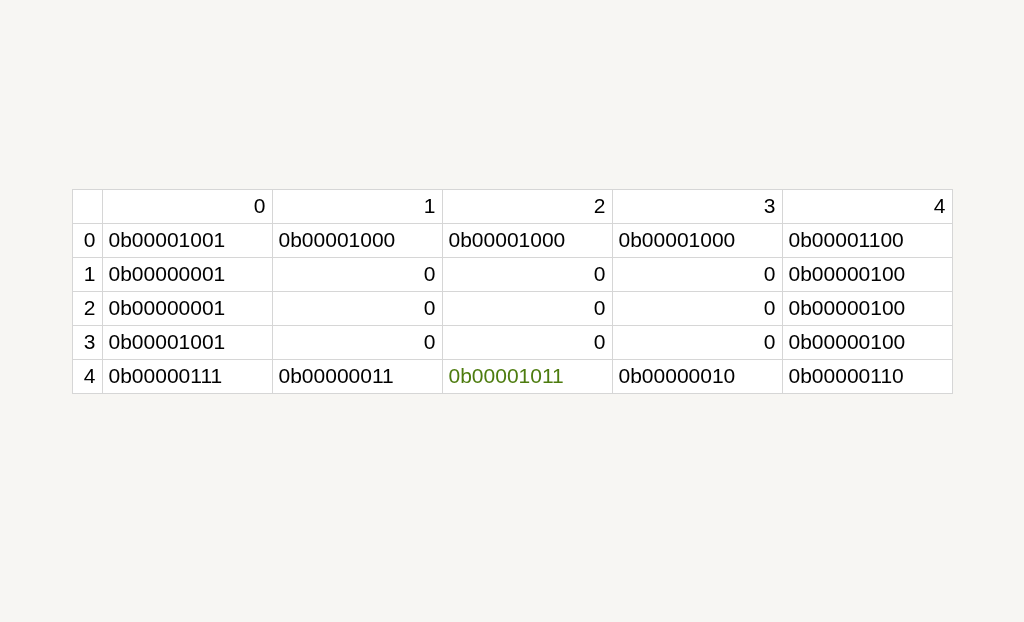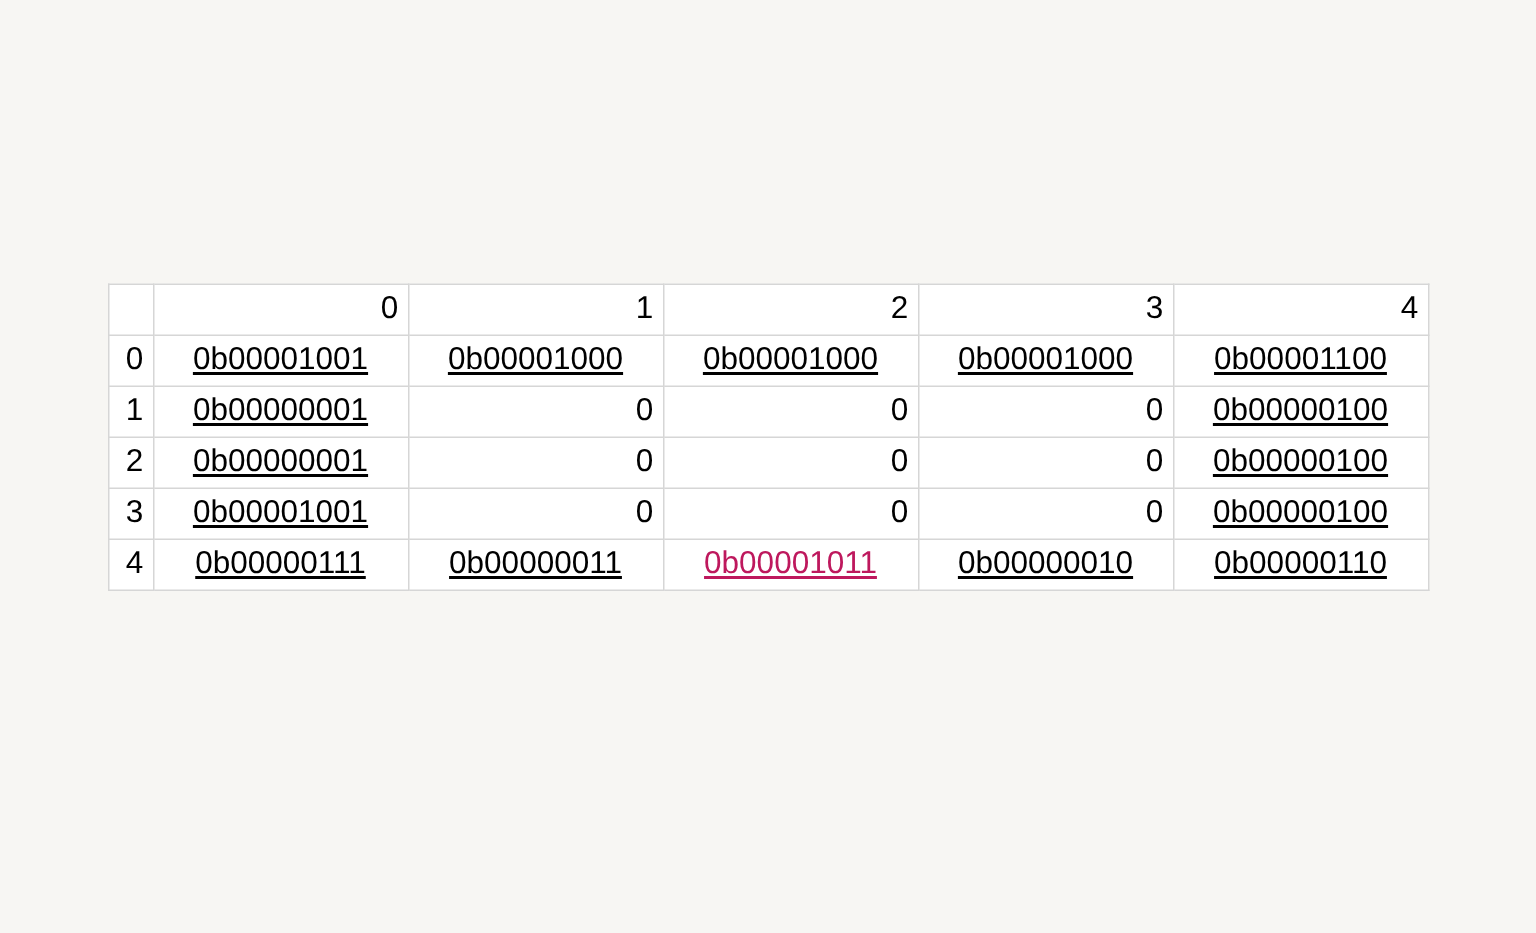--- a/index.html
+++ b/index.html
@@ -41,28 +41,27 @@
     .col-header {
       text-align: right;
       width: 170px;
     }
     .row-header {
       text-align: right;
       width: 30px;
       padding-right: 6px;
     }
     td.val-text {
-      text-align: center;
-      text-decoration: underline;
+      text-align: left;
     }
     td.val-num {
       text-align: right;
     }
     .highlight {
-      color: #be185d;
+      color: #4d7c0f;
       margin-top: 44px;
     }
   </style>
 </head>
 <body>
 
 <div class="table-wrap">
   <table>
     <thead>
       <tr>

